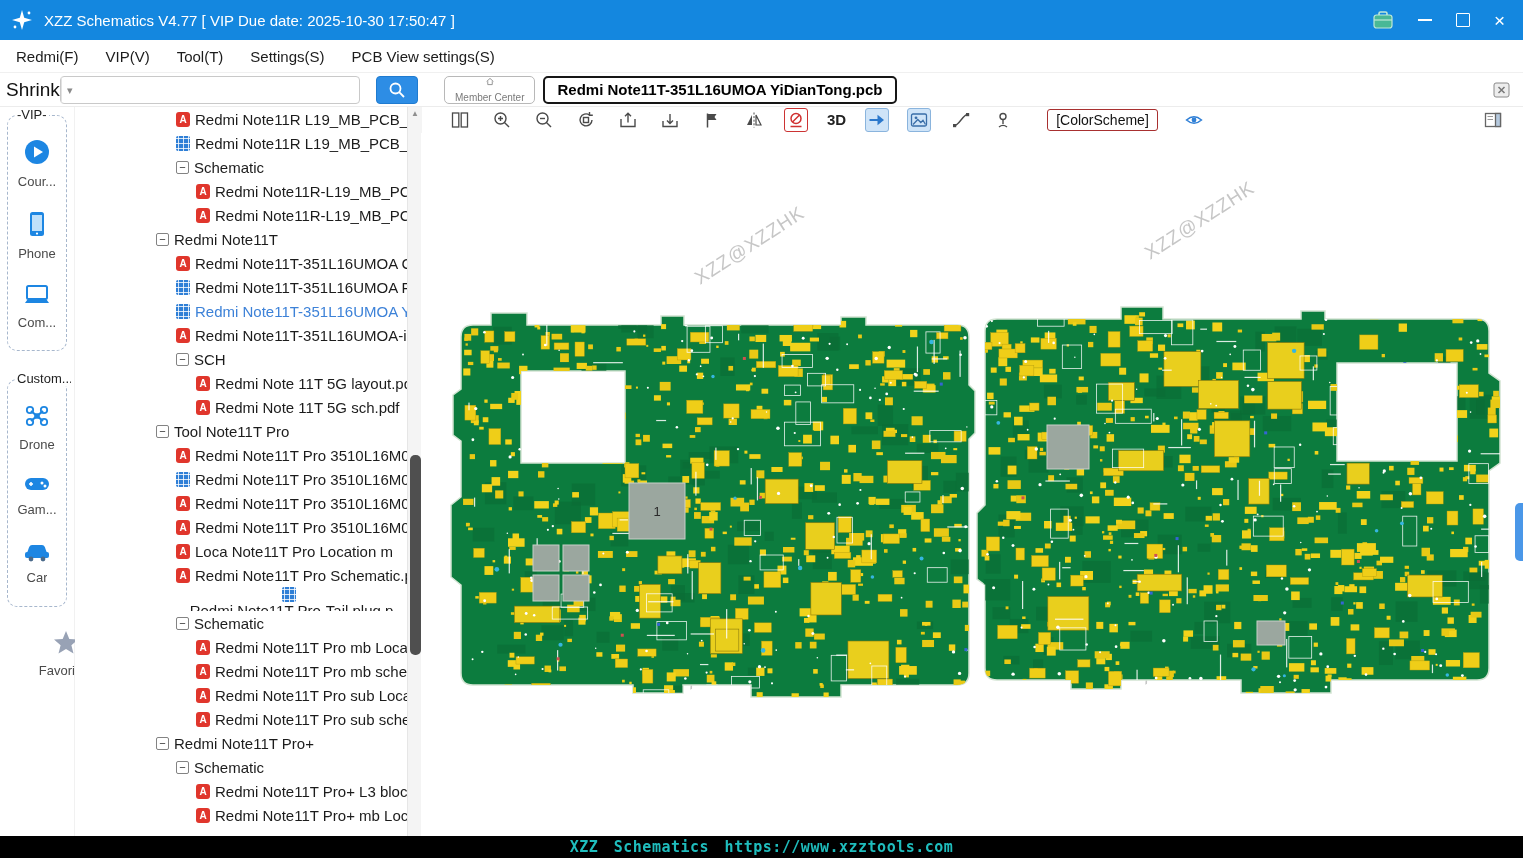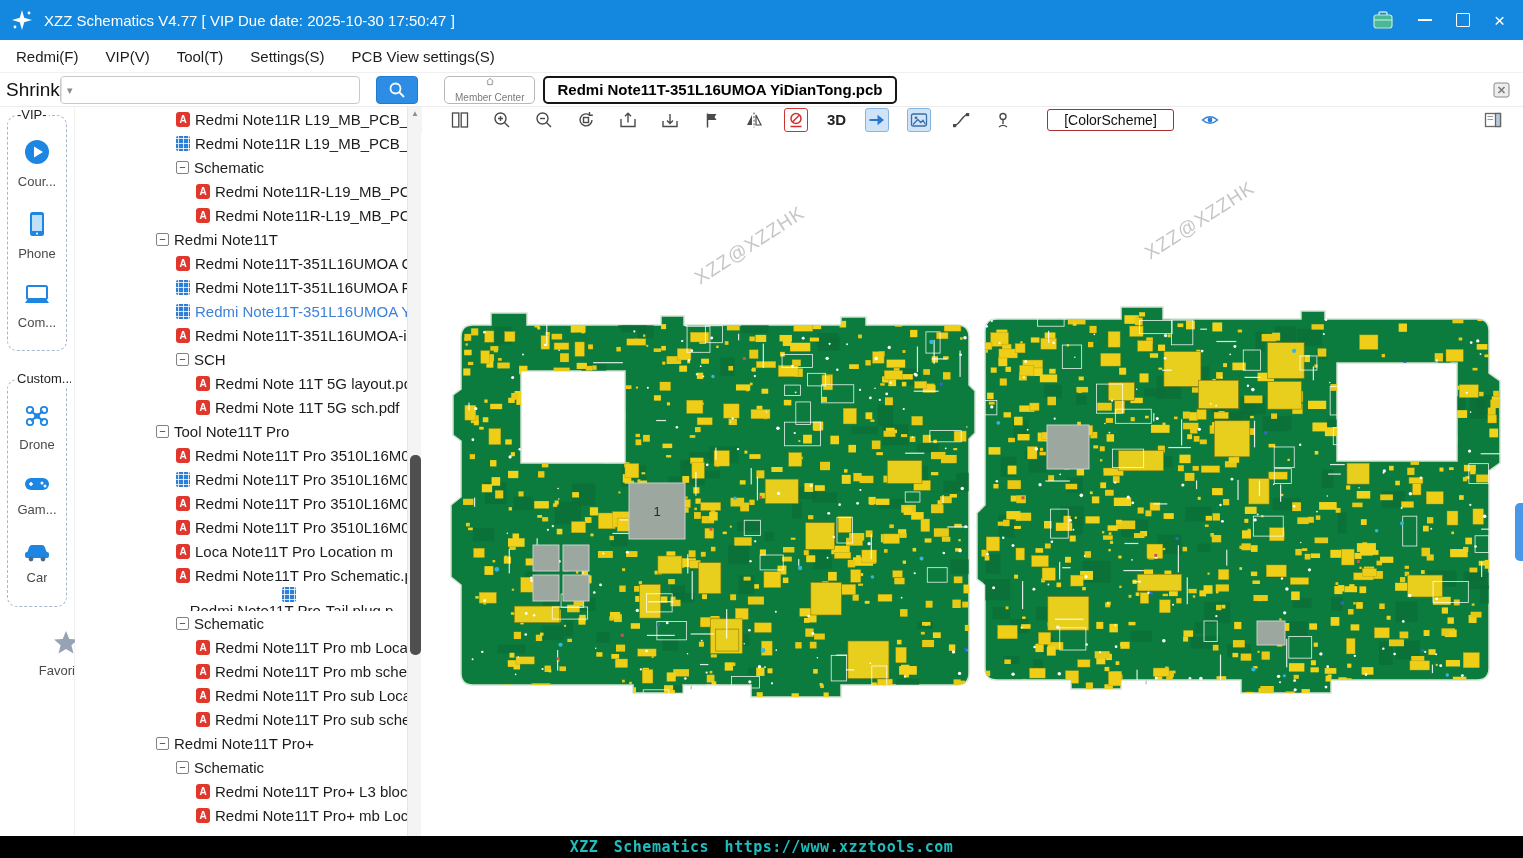--- a/index.html
+++ b/index.html
@@ -70,21 +70,21 @@
   .vthumb{position:absolute;top:348px;left:2px;width:11px;height:200px;background:#4f4f4f;border-radius:5px;}
   .collapse-handle{position:absolute;left:421px;top:441px;color:#79abe4;font-size:30px;line-height:30px;}
 
   
   .pcbbar{position:absolute;left:448px;top:106px;height:27px;display:flex;align-items:center;gap:18px;}
   .tbtn{width:24px;height:24px;display:flex;align-items:center;justify-content:center;border-radius:3px;box-sizing:border-box;}
   .tbtn svg{display:block;}
   .bluebg{background:#cfe4f8;border:1px solid #8ab4dd;}
   .redframe{border:1px solid #cc3333;}
   .t3d{width:auto;font-weight:bold;font-size:15px;color:#222;padding:0 1px;}
-  .colorscheme{margin-left:14px;border:1.5px solid #a83030;border-radius:3px;padding:2px 16px;font-size:14px;color:#111;}
+  .colorscheme{margin-left:14px;border:1.5px solid #a83030;border-radius:3px;padding:2px 8px;font-size:14px;color:#111;}
   .eyebtn{margin-left:6px;}
   .panelbtn{position:absolute;right:20px;top:110px;display:flex;}
 
   
   .pcb-canvas{position:absolute;left:421px;top:133px;width:1102px;height:703px;background:#fff;overflow:hidden;}
   .wm{font-family:"Liberation Sans",sans-serif;font-size:19px;fill:#bdbdbd;letter-spacing:1px;opacity:.85;}
   .right-handle{position:absolute;right:0;top:503px;width:8px;height:58px;background:#4a97e8;border-radius:5px 0 0 5px;}
 
   
   .statusbar{position:absolute;left:0;top:836px;width:100%;height:22px;background:#000;

